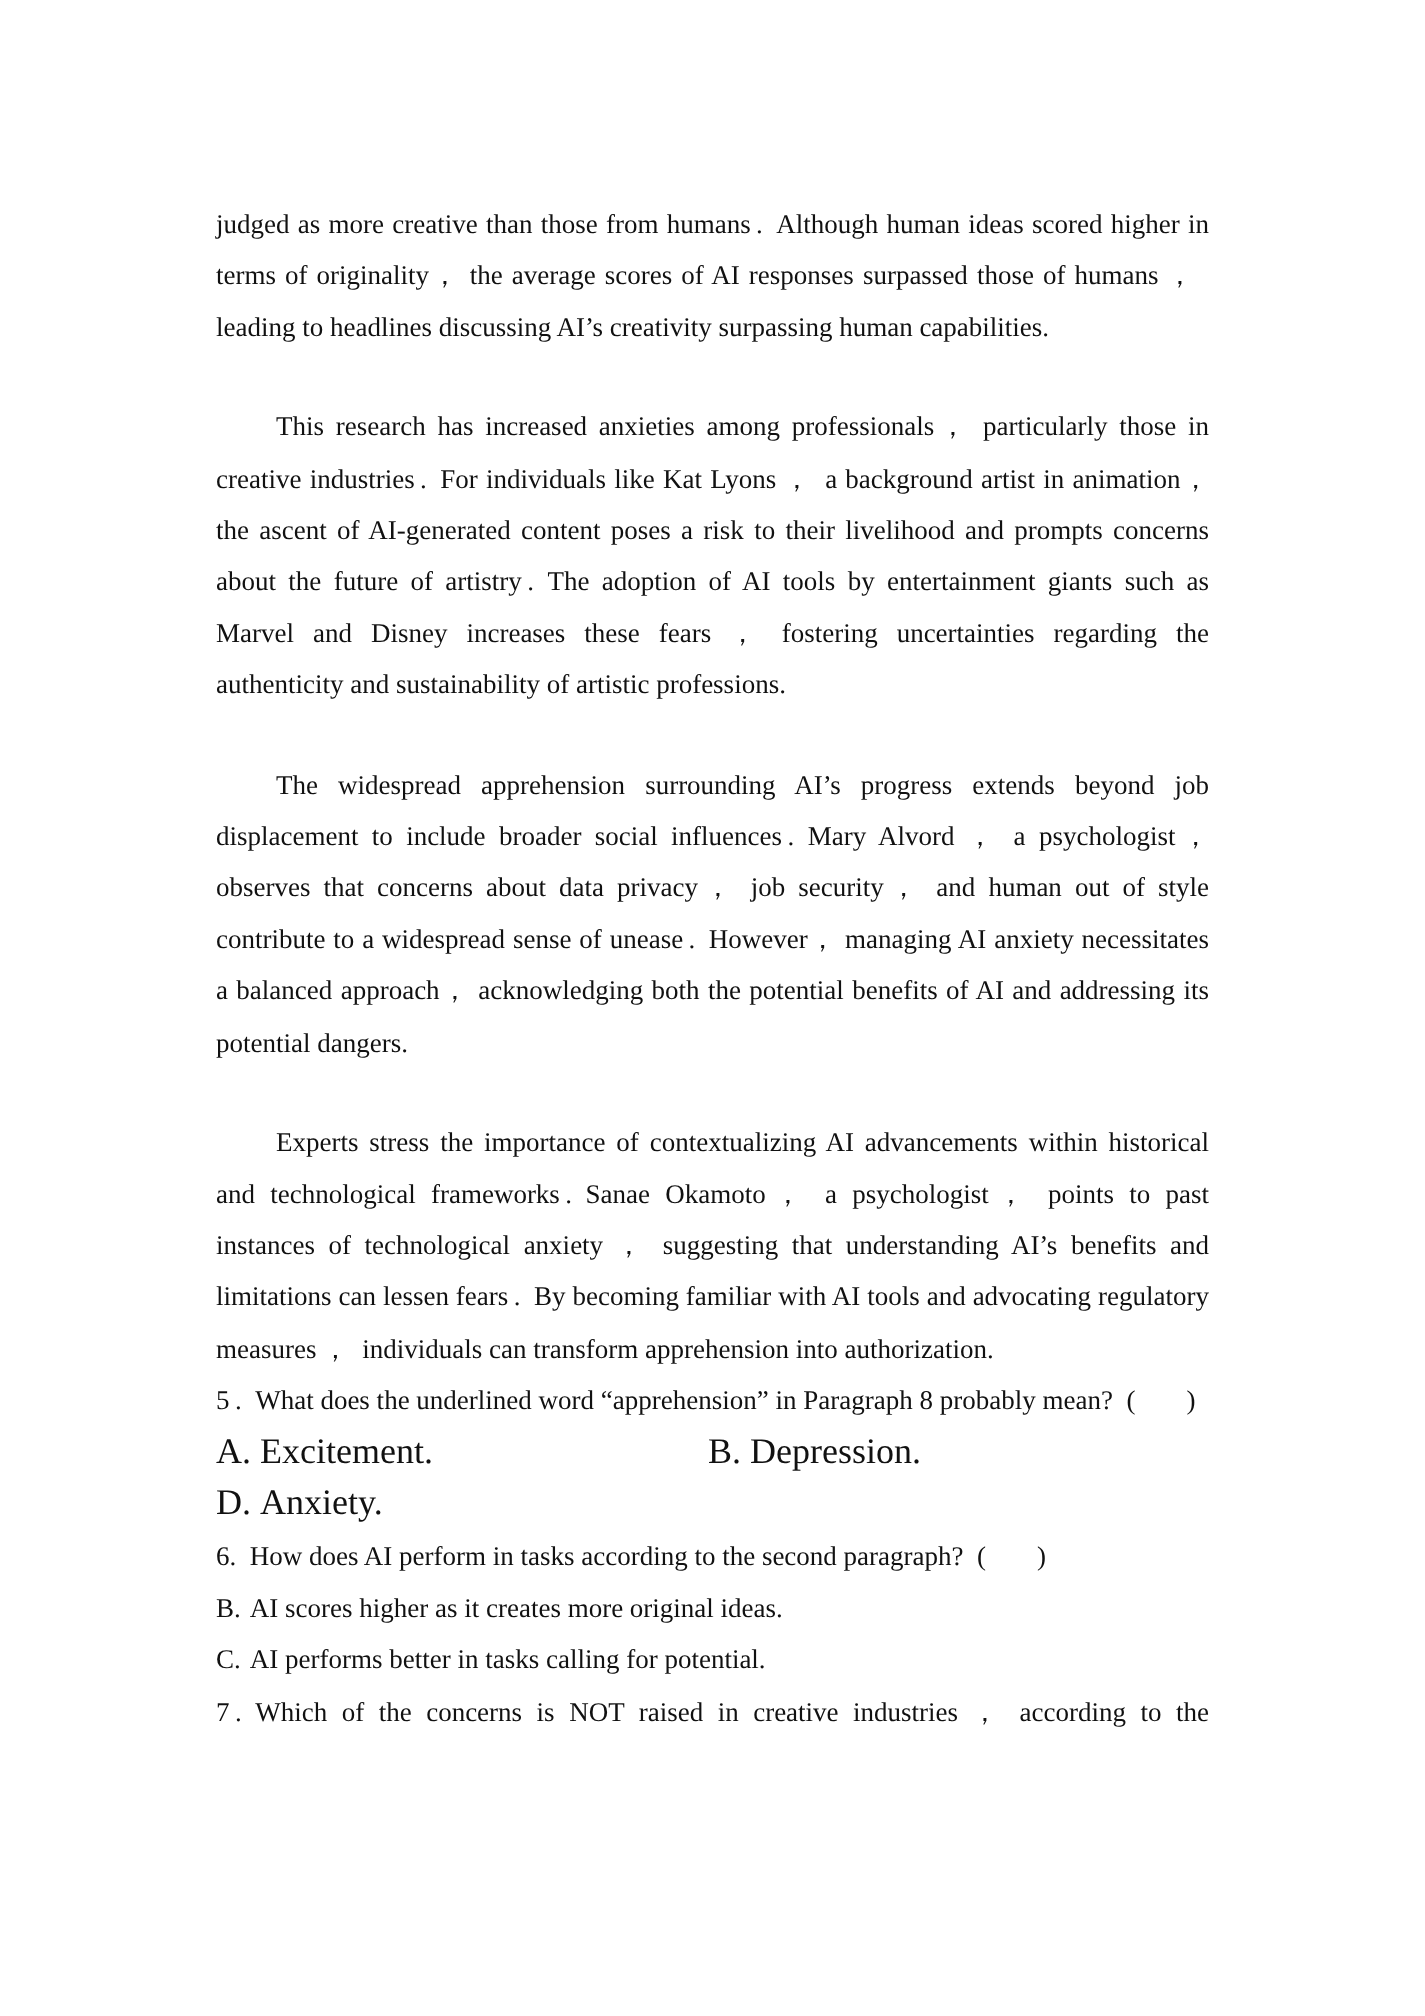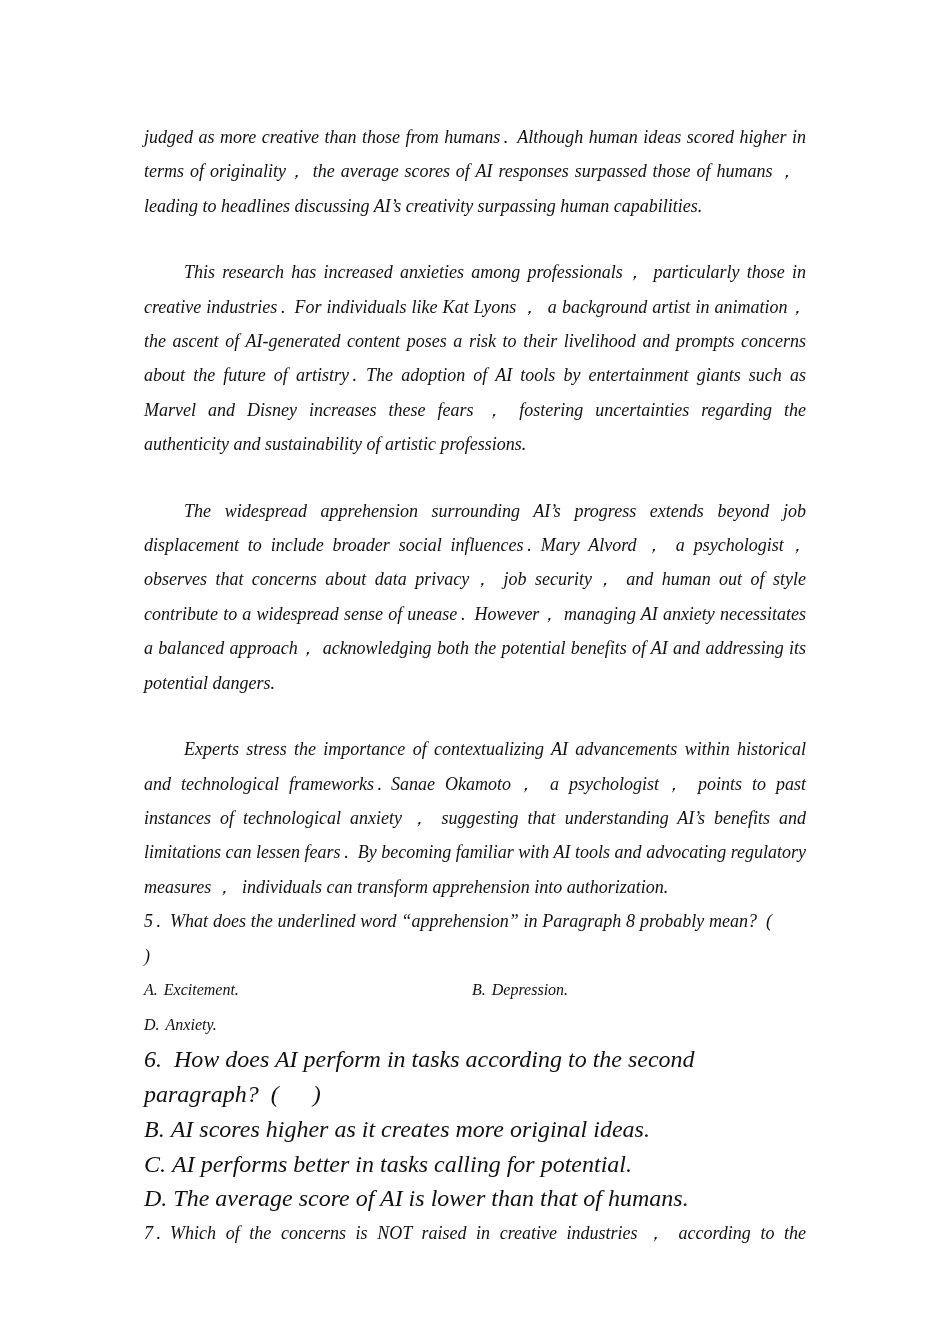--- a/index.html
+++ b/index.html
@@ -11,47 +11,46 @@
       width: 950px;
       height: 1344px;
       position: relative;
       overflow: hidden;
       font-family: "Liberation Serif", "DejaVu Serif", serif;
       color: #111111;
     }
     .page {
       position: absolute;
       left: 144px;
-      top: 120px;
+      top: 132px;
       width: 662px;
-      font-style: italic;
     }
     .line-block {
       font-size: 18px;
       line-height: 34.4px;
       text-align: justify;
       margin: 0;
     }
     .para {
       text-indent: 40px;
       margin-top: 32px;
     }
     .noindent {
       text-indent: 0;
     }
     .options-row {
       display: flex;
-      font-size: 16px;
+      font-size: 24px;
       line-height: 34.6px;
     }
     .options-row .opt {
       width: 328px;
     }
     .opt-full {
-      font-size: 24px;
+      font-size: 18px;
       line-height: 34.8px;
     }
     .opt-letter {
       display: inline-block;
       margin-right: 6px;
     }
     .blank {
       display: inline-block;
       width: 34px;
     }
@@ -77,20 +76,19 @@
     </div>
     <div class="options-row">
       <div class="opt"><span class="opt-letter">D.</span><span>Anxiety.</span></div>
     </div>
   </div>
 
   <div>
     <div class="opt-full"><span>6.</span> <span>How does AI perform in tasks according to the second paragraph?</span> <span>(</span><span class="blank"></span><span>)</span></div>
     <div class="opt-full"><span class="opt-letter">B.</span><span>AI scores higher as it creates more original ideas.</span></div>
     <div class="opt-full"><span class="opt-letter">C.</span><span>AI performs better in tasks calling for potential.</span></div>
-    <div class="opt-full"><span class="opt-letter">D.</span><span>The average score of AI is lower than that of humans.</span></div>
   </div>
 
   <div>
     <p class="line-block noindent" style="text-align-last: justify;"><span>7 .</span> <span>Which of the concerns is NOT raised in creative industries ， according to the</span></p>
   </div>
 
 </div>
 
 </body></html>

